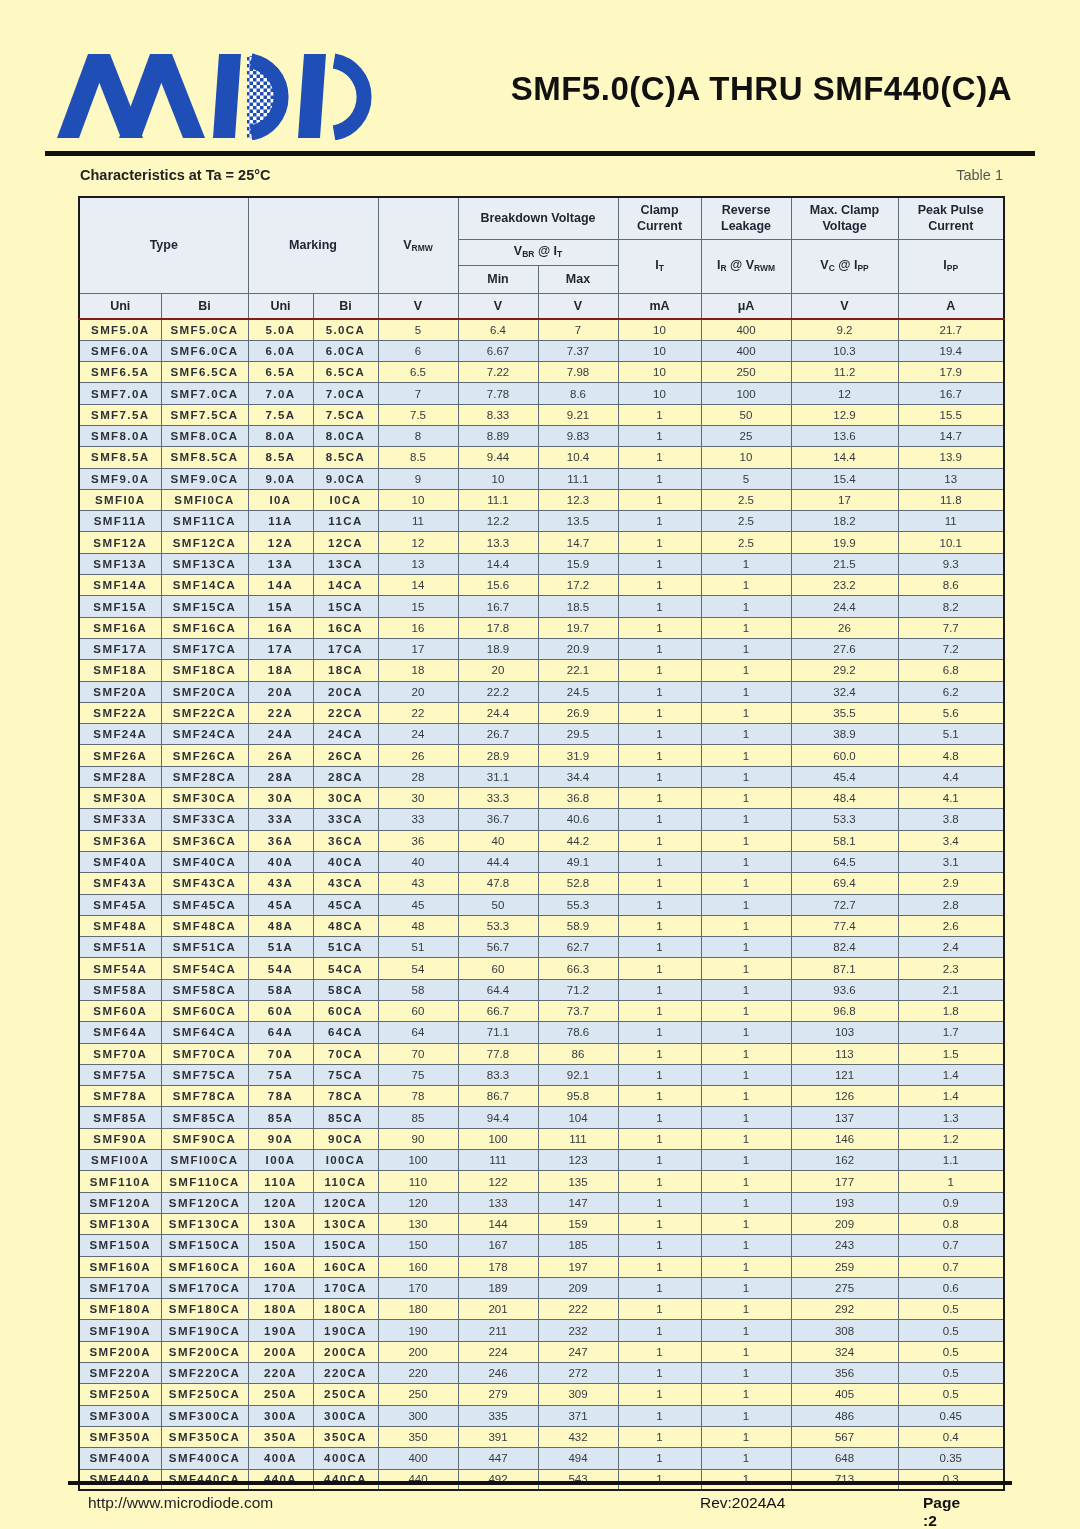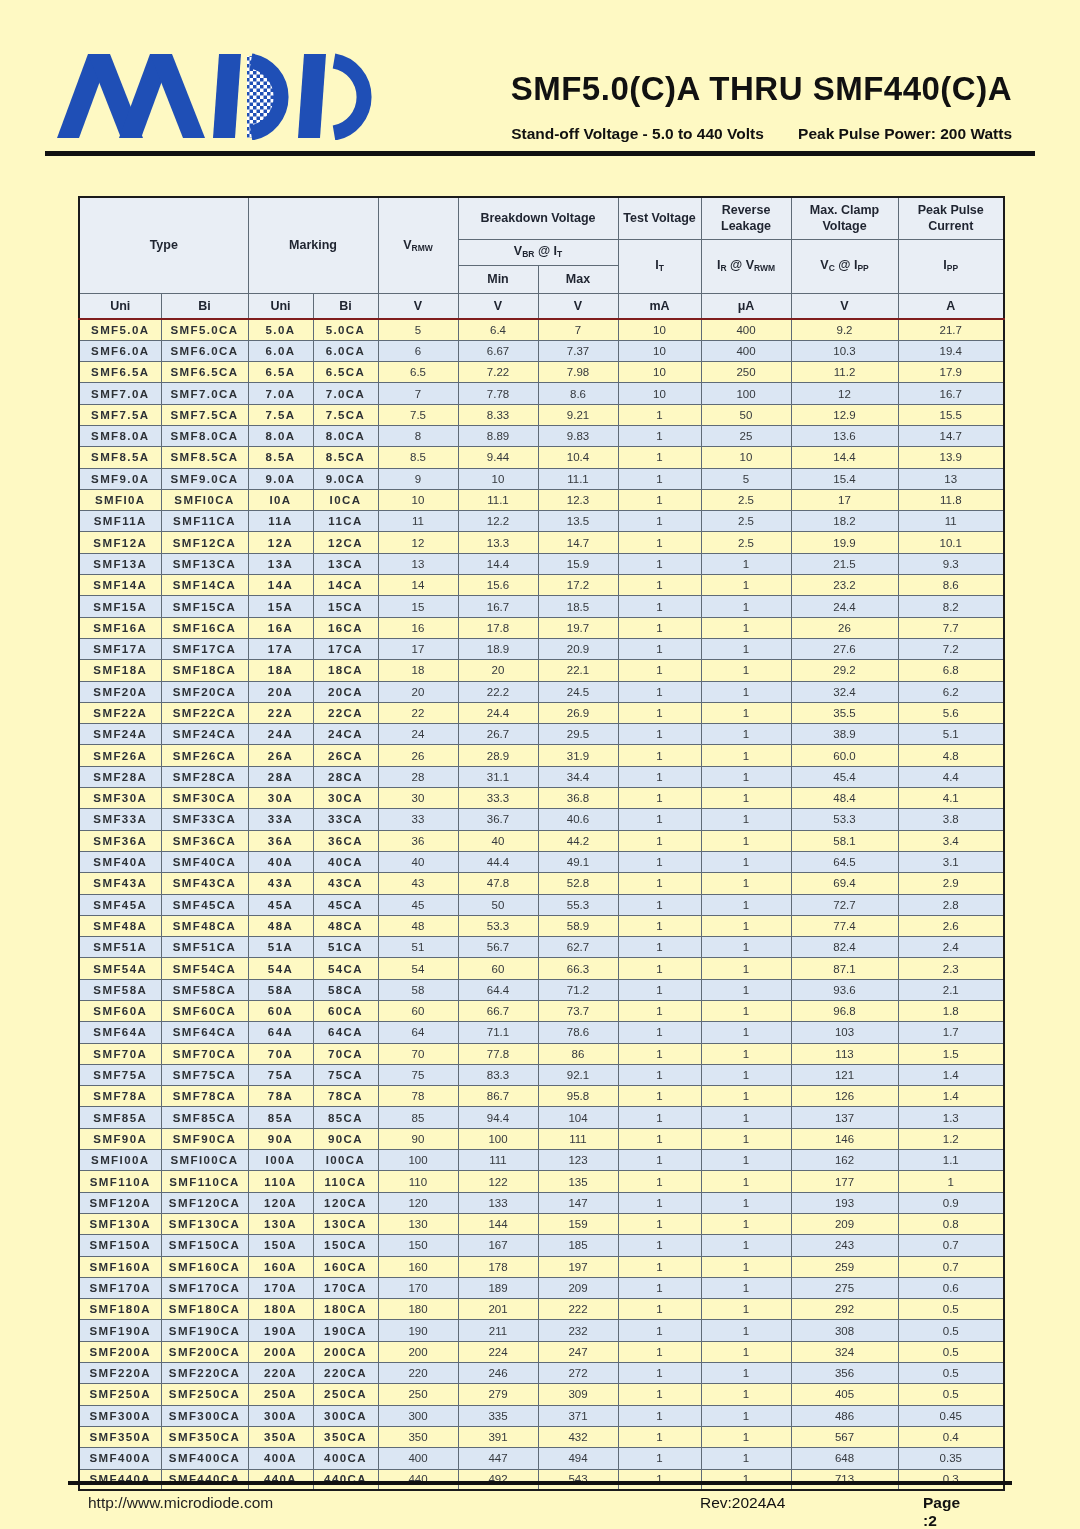--- a/index.html
+++ b/index.html
@@ -78,28 +78,28 @@
       <path d="M190 6 a34 41 0 0 1 0 82 Z" fill="url(#chk)"></path>
       <path d="M194 11 a36 36.5 0 0 1 0 72" fill="none" stroke="#1f4fb6" stroke-width="15"></path>
 
       <path d="M247 4 H269 L263 88 H241 Z" fill="#1f4fb6"></path>
       <path d="M277 11 a36 36.5 0 0 1 0 72" fill="none" stroke="#1f4fb6" stroke-width="15"></path>
     </svg>
   </div>
 
   <div class="title-block">
     <div class="doc-title">SMF5.0(C)A THRU SMF440(C)A</div>
-    <div class="doc-subtitle">
-      <span>Stand-off Voltage - 5.0 to 440 Volts</span>
-      <span class="sub-right">Peak Pulse Power: 200 Watts</span>
-    </div>
   </div>
 
   <div class="rule-top"></div>
 
+  <div class="section-row">
+    <span class="char-label">Characteristics at Ta = 25°C</span>
+    <span class="table-label">Table 1</span>
+  </div>
 
   <table class="dtable">
     <colgroup>
       <col style="width:82px">
         <col style="width:87px">
         <col style="width:65px">
         <col style="width:65px">
       <col style="width:80px">
         <col style="width:80px">
         <col style="width:80px">
@@ -107,21 +107,21 @@
       <col style="width:90px">
         <col style="width:107px">
         <col style="width:106px">
     </colgroup>
     <thead>
       <tr>
         <th colspan="2" rowspan="3">Type</th>
         <th colspan="2" rowspan="3">Marking</th>
         <th rowspan="3"><span>V</span><sub>RMW</sub></th>
         <th colspan="2">Breakdown Voltage</th>
-        <th>Test Voltage</th>
+        <th>Clamp Current</th>
         <th>Reverse Leakage</th>
         <th>Max. Clamp Voltage</th>
         <th>Peak Pulse Current</th>
       </tr>
       <tr>
         <th colspan="2"><span>V</span><sub>BR</sub><span> @ I</span><sub>T</sub></th>
         <th rowspan="2"><span>I</span><sub>T</sub></th>
         <th rowspan="2"><span>I</span><sub>R</sub><span> @ V</span><sub>RWM</sub></th>
         <th rowspan="2"><span>V</span><sub>C</sub><span> @ I</span><sub>PP</sub></th>
         <th rowspan="2"><span>I</span><sub>PP</sub></th>

